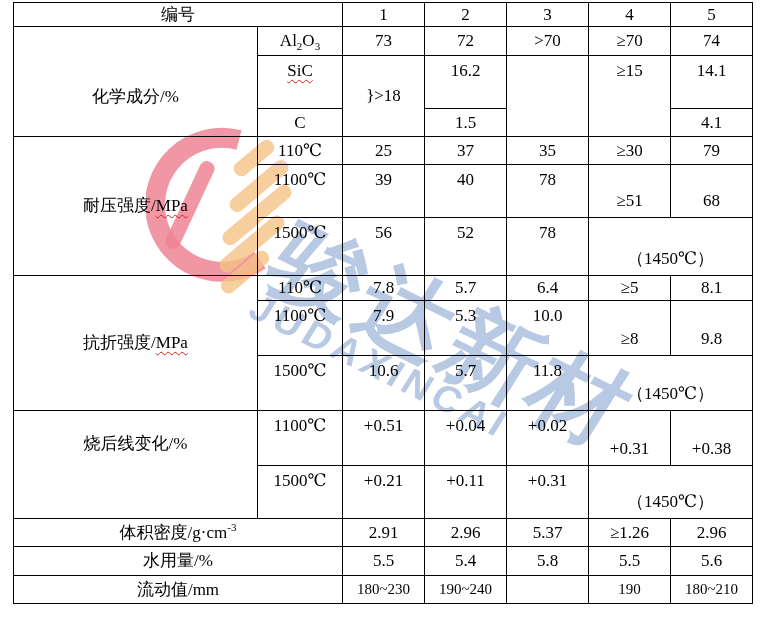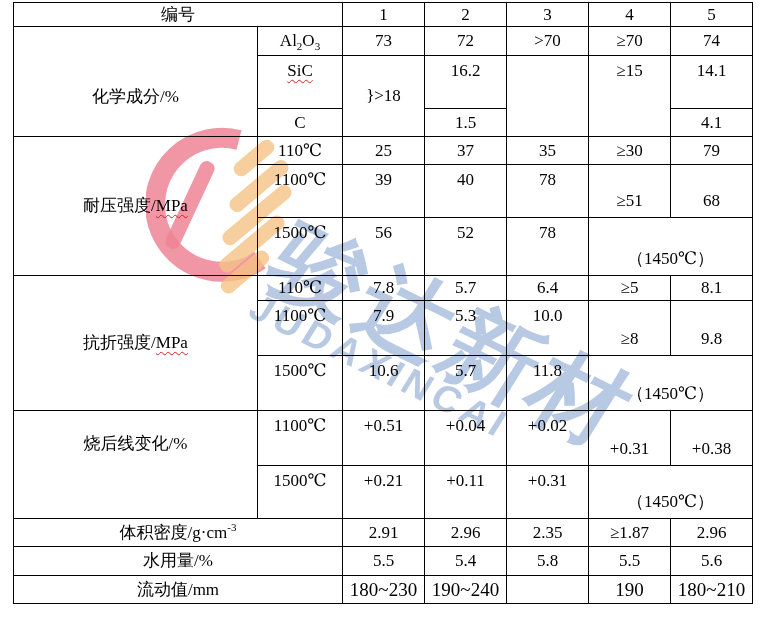--- a/index.html
+++ b/index.html
@@ -23,21 +23,21 @@
   table.tbl {
     position:absolute; left:13px; top:2px; z-index:2;
     border-collapse:collapse; table-layout:fixed; background:transparent;
   }
   .tbl td {
     border:1.5px solid #000; text-align:center; vertical-align:middle;
     font-size:17px; line-height:1.25; padding:0; overflow:hidden;
   }
   .tbl td.vtop { vertical-align:top; padding-top:4px; }
   .tbl td.vbot { vertical-align:bottom; padding-bottom:6px;margin-left:42px; }
-  .tbl td.sm   { font-size:19px; }
+  .tbl td.sm   { font-size:15px; }
   .sq {
     text-decoration-line:underline; text-decoration-style:wavy;
     text-decoration-color:#cc2222; text-decoration-thickness:1px;
     text-underline-offset:3px;
   }
   sub { font-size:11px; line-height:0; }
   sup { font-size:11px; line-height:0; }
 </style>
 </head>
 <body>
@@ -175,22 +175,22 @@
       <td class="vtop">+0.21</td>
       <td class="vtop">+0.11</td>
       <td class="vtop">+0.31</td>
       <td colspan="2" class="vbot">（1450℃）</td>
     </tr>
 
     <tr style="height:28px">
       <td colspan="2"><span>体积密度/g·cm</span><sup>-3</sup></td>
       <td>2.91</td>
       <td>2.96</td>
-      <td>2.35</td>
-      <td>≥1.87</td>
+      <td>5.37</td>
+      <td>≥1.26</td>
       <td>2.96</td>
     </tr>
 
     <tr style="height:29px">
       <td colspan="2">水用量/%</td>
       <td>5.5</td>
       <td>5.4</td>
       <td>5.8</td>
       <td>5.5</td>
       <td>5.6</td>

